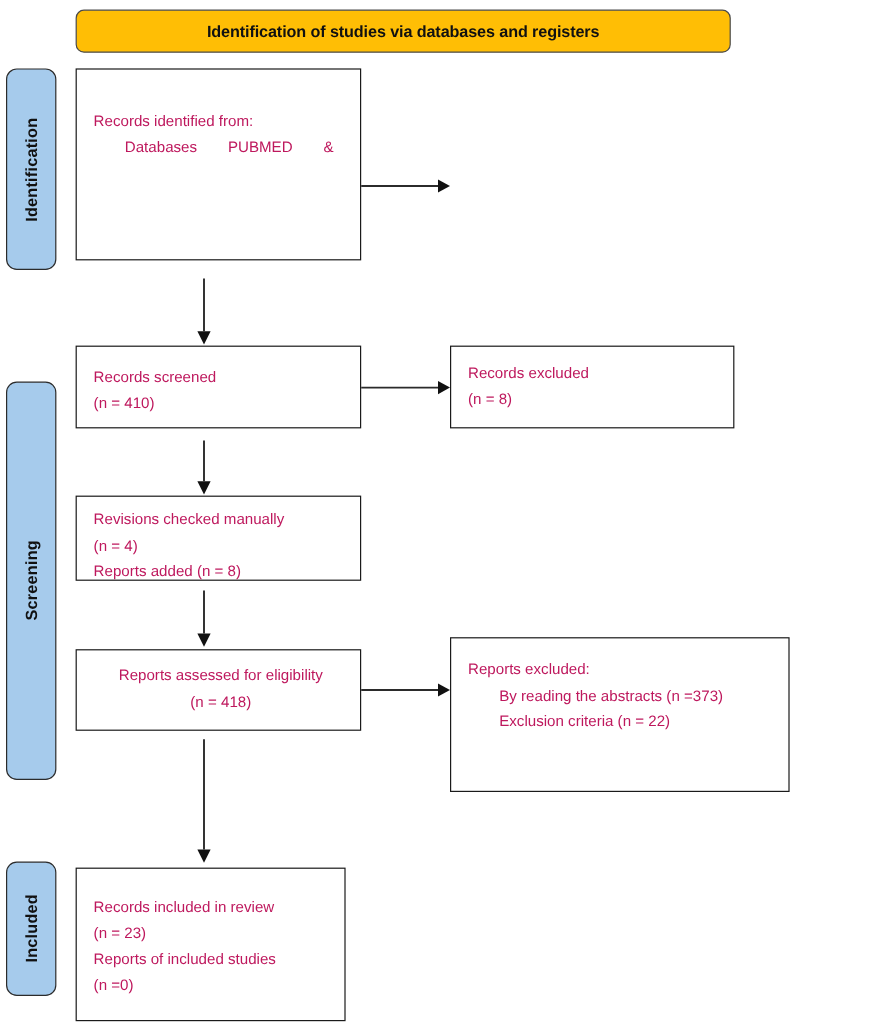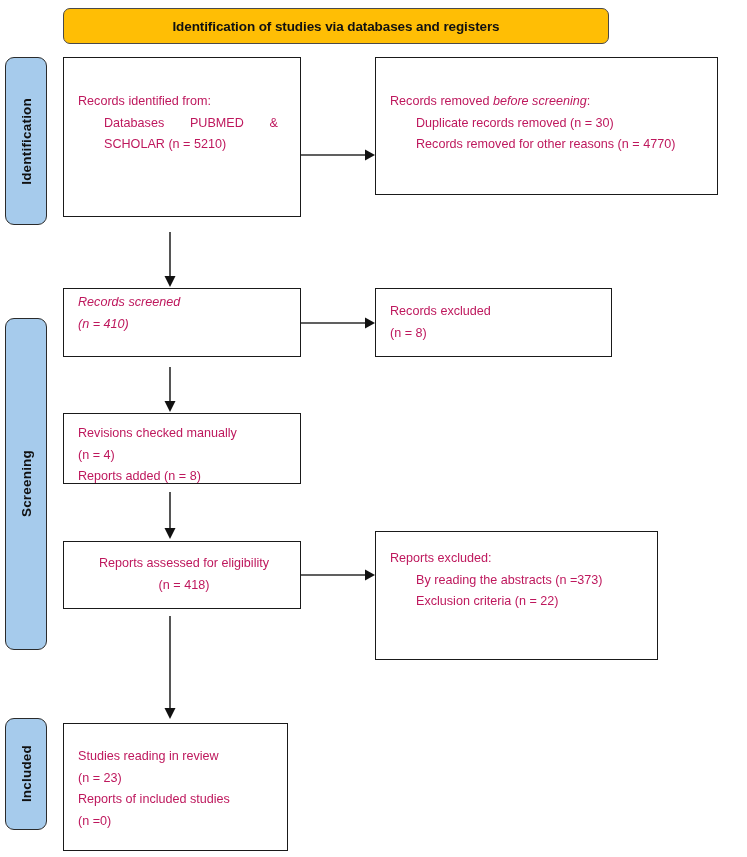--- a/index.html
+++ b/index.html
@@ -103,21 +103,21 @@
   #box-removed         { left: 375px; top: 57px;  width: 343px; height: 138px; }
   #box-screened        { left: 63px;  top: 288px; width: 238px; height: 69px; }
   #box-excluded        { left: 375px; top: 288px; width: 237px; height: 69px; }
   #box-revisions       { left: 63px;  top: 413px; width: 238px; height: 71px; }
   #box-assessed        { left: 63px;  top: 541px; width: 238px; height: 68px; text-align: center; }
   #box-reports-exc     { left: 375px; top: 531px; width: 283px; height: 129px; }
   #box-included        { left: 63px;  top: 723px; width: 225px; height: 128px; }
 
   #box-identified .box-inner  { top: 33px; }
   #box-removed .box-inner     { top: 33px; }
-  #box-screened .box-inner    { top: 3px; font-style: italic; }
+  #box-screened .box-inner    { top: 15px; }
   #box-excluded .box-inner    { top: 12px; }
   #box-revisions .box-inner   { top: 9px; }
   #box-assessed .box-inner    { top: 11px; }
   #box-reports-exc .box-inner { top: 16px; }
   #box-included .box-inner    { top: 22px; }
 
   
   .arrow { position: absolute; }
   .arrow svg { display: block; overflow: visible; }
 </style>
@@ -141,31 +141,23 @@
   </div>
 
   <div class="box" id="box-identified">
     <div class="box-inner">
       <div class="ln">Records identified from:</div>
       <div class="spread">
         <span>Databases</span>
         <span>PUBMED</span>
         <span>&amp;</span>
       </div>
-      <div class="ln ind">SCHOLAR (n = 5210)</div>
-    </div>
-  </div>
-
-  <div class="box" id="box-removed">
-    <div class="box-inner">
-      <div class="ln"><span>Records removed </span><span class="it">before screening</span><span>:</span></div>
-      <div class="ln ind">Duplicate records removed (n = 30)</div>
-      <div class="ln ind">Records removed for other reasons (n = 4770)</div>
-    </div>
-  </div>
+    </div>
+  </div>
+
 
   <div class="box" id="box-screened">
     <div class="box-inner">
       <div class="ln">Records screened</div>
       <div class="ln">(n = 410)</div>
     </div>
   </div>
 
   <div class="box" id="box-excluded">
     <div class="box-inner">
@@ -192,21 +184,21 @@
   <div class="box" id="box-reports-exc">
     <div class="box-inner">
       <div class="ln">Reports excluded:</div>
       <div class="ln ind">By reading the abstracts (n =373)</div>
       <div class="ln ind">Exclusion criteria (n = 22)</div>
     </div>
   </div>
 
   <div class="box" id="box-included">
     <div class="box-inner">
-      <div class="ln">Studies reading in review</div>
+      <div class="ln">Records included in review</div>
       <div class="ln">(n = 23)</div>
       <div class="ln">Reports of included studies</div>
       <div class="ln">(n =0)</div>
     </div>
   </div>
 
   <div class="arrow" style="left:301px; top:148px;">
     <svg width="76" height="14" viewBox="0 0 76 14">
       <line x1="0" y1="7" x2="64" y2="7" stroke="#2b2b2b" stroke-width="1.6"></line>
       <polygon points="64,1.5 74,7 64,12.5" fill="#111111"></polygon>

